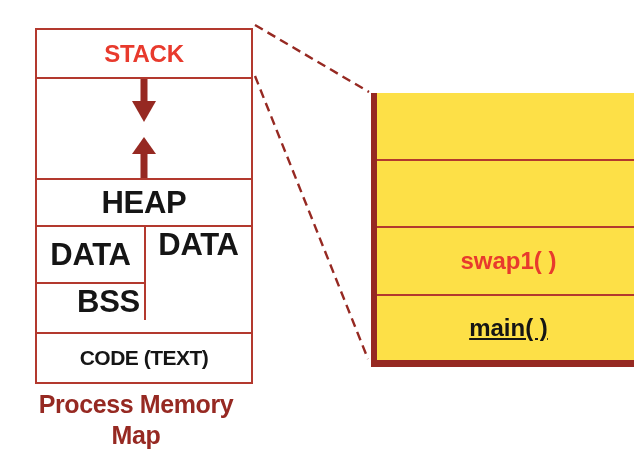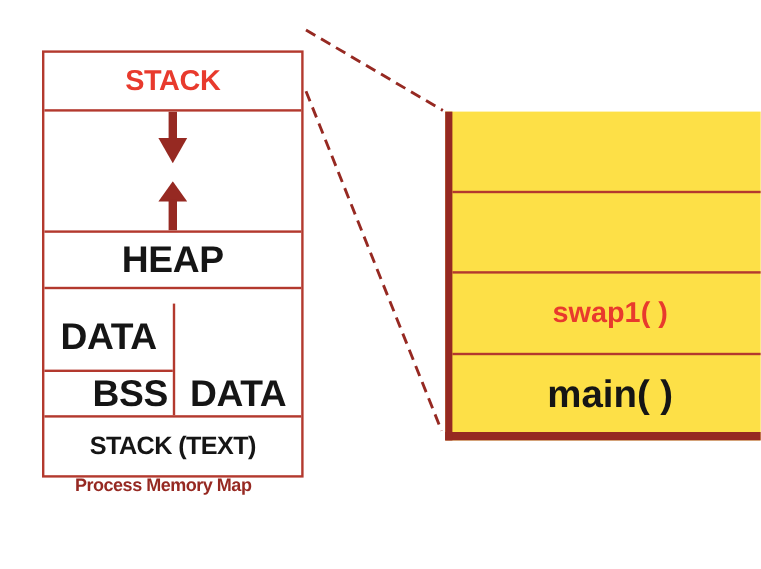--- a/index.html
+++ b/index.html
@@ -10,30 +10,30 @@
   }
   html,body{margin:0;padding:0;background:#ffffff;}
   .canvas{
     position:relative;width:634px;height:474px;background:#ffffff;
     font-family:"Liberation Sans",sans-serif;font-weight:bold;overflow:hidden;
   }
   .overlay{position:absolute;left:0;top:0;pointer-events:none;}
 
   
   .membox{
-    position:absolute;left:35px;top:42px;width:218px;height:356px;
+    position:absolute;left:35px;top:28px;width:218px;height:356px;
     border:2px solid var(--line-red);box-sizing:border-box;
     display:flex;flex-direction:column;background:#fff;
   }
   .row{box-sizing:border-box;display:flex;align-items:center;justify-content:center;}
   .rb{border-bottom:2px solid var(--line-red);}
   .r-stack{height:49px;}
   .r-arrows{height:101px;position:relative;display:block;}
   .r-heap{height:47px;}
-  .r-split{height:107px;display:flex;align-items:flex-end;justify-content:flex-start;padding:0;}
+  .r-split{height:107px;display:flex;align-items:flex-start;justify-content:flex-start;padding:0;}
   .r-code{flex:1;}
   .col-l{width:109px;box-sizing:border-box;border-right:2px solid var(--line-red);display:flex;flex-direction:column;}
   .col-r{flex:1;display:flex;align-items:center;justify-content:center;}
   .cell{box-sizing:border-box;display:flex;align-items:center;justify-content:center;}
   .c-data{height:57px;border-bottom:2px solid var(--line-red);}
   .c-bss{flex:1;margin-left:36px;}
 
   .lbl{color:var(--ink);font-size:31px;letter-spacing:-0.3px;}
   .lbl-sm{color:var(--ink);font-size:21px;letter-spacing:-0.5px;}
   .red-lbl{color:var(--bright-red);font-size:24px;letter-spacing:-0.3px;}
@@ -52,25 +52,25 @@
     border-bottom:7px solid var(--dark-red);
     display:flex;flex-direction:column;
   }
   .frame{box-sizing:border-box;display:flex;align-items:center;justify-content:center;}
   .fb{border-bottom:2px solid var(--line-red);}
   .f0{height:68px;}
   .f1{height:67px;}
   .f2{height:68px;}
   .f3{flex:1;}
   .frame-red{color:var(--bright-red);font-size:24px;}
-  .frame-black{color:var(--ink);font-size:32px;}
+  .frame-black{color:var(--ink);font-size:24px;text-decoration:underline;}
 
   
   .caption{
-    position:absolute;color:var(--dark-red);font-size:15px;
+    position:absolute;color:var(--dark-red);font-size:25px;
     letter-spacing:-0.4px;text-align:center;line-height:31px;
   }
   .cap-left{left:14px;top:389px;width:244px;}
   .cap-right{left:364px;top:392px;width:252px;}
 </style>
 </head>
 <body>
 
 <div class="canvas">
 
@@ -107,21 +107,21 @@
         </div>
         <div class="cell c-bss">
           <span class="lbl">BSS</span>
         </div>
       </div>
       <div class="col-r">
         <span class="lbl">DATA</span>
       </div>
     </div>
     <div class="row r-code">
-      <span class="lbl-sm">STACK (TEXT)</span>
+      <span class="lbl-sm">CODE (TEXT)</span>
     </div>
   </div>
 
   <div class="caption cap-left">Process Memory Map</div>
 
   <div class="callstack">
     <div class="frame fb f0">
       <span></span>
     </div>
     <div class="frame fb f1">

